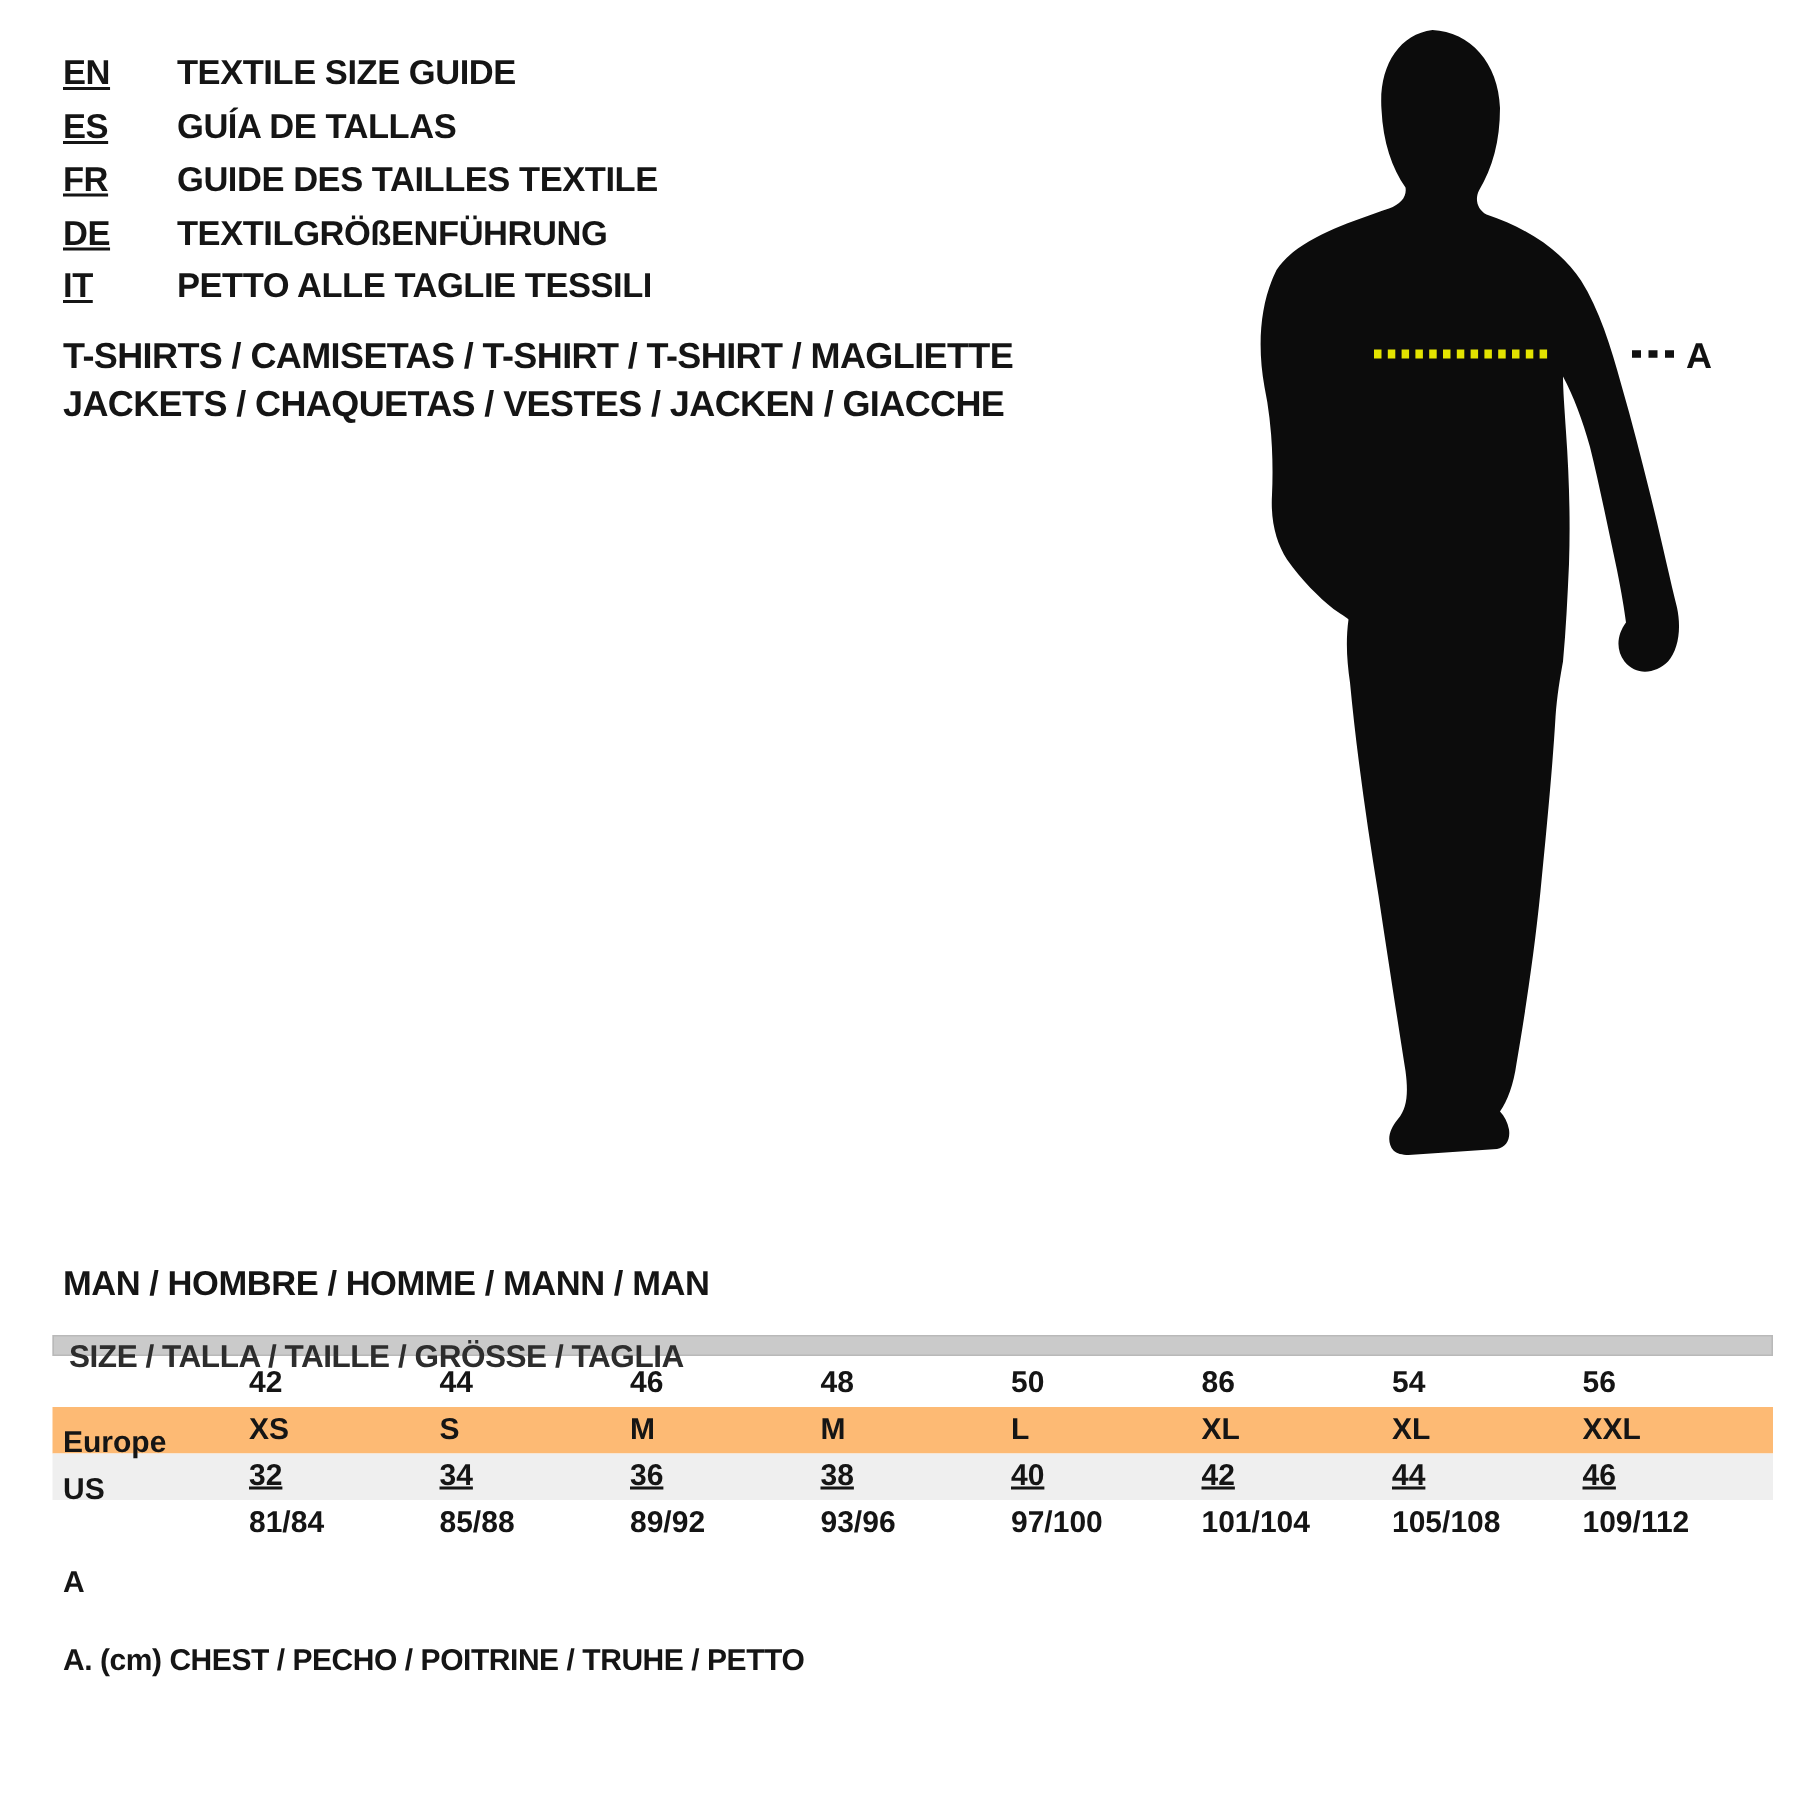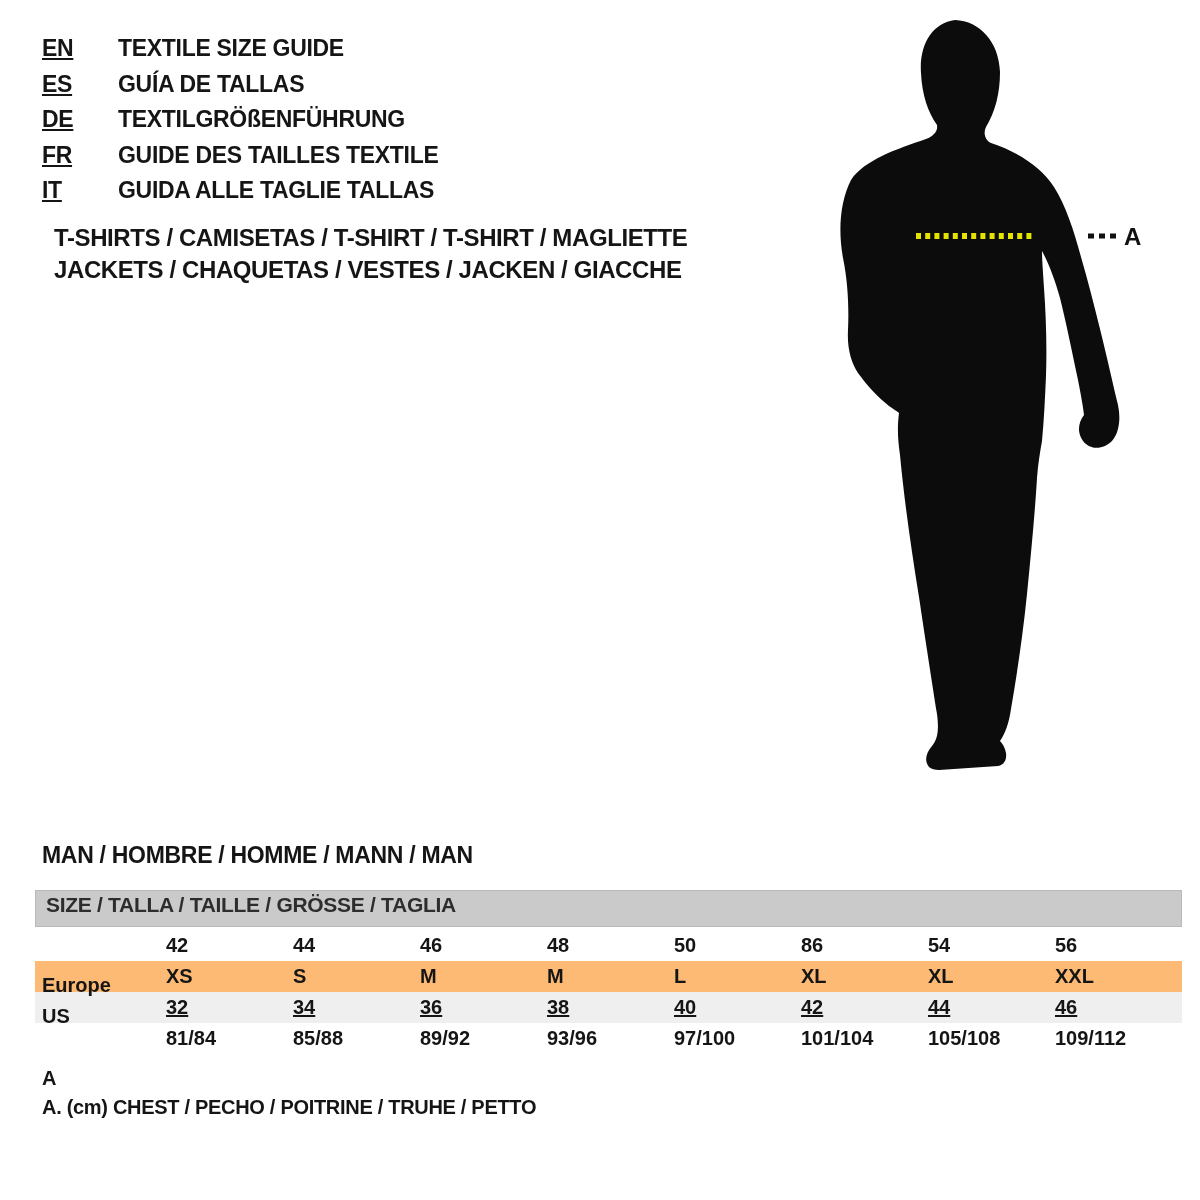--- a/index.html
+++ b/index.html
@@ -5,30 +5,30 @@
   html,body{margin:0;padding:0;background:#ffffff;}
   .page{
     position:relative;width:1200px;height:1200px;background:#ffffff;overflow:hidden;
     font-family:"Liberation Sans",sans-serif;color:#151515;font-weight:bold;
   }
   
   .lang-list{position:absolute;left:42px;top:31px;}
   .lang-row{display:flex;line-height:35.5px;font-size:23px;letter-spacing:-0.3px;}
   .lang-code{width:76px;flex:0 0 76px;text-decoration:underline;}
   
-  .categories{position:absolute;left:42px;top:222px;font-size:24px;line-height:32px;letter-spacing:-0.4px;margin-left:12px;}
+  .categories{position:absolute;left:42px;top:222px;font-size:24px;line-height:32px;letter-spacing:-0.4px;}
   
   .figure-svg{position:absolute;left:0;top:0;}
   .measure-label{font-family:"Liberation Sans",sans-serif;font-weight:bold;font-size:24px;fill:#111111;}
   
   .gender{position:absolute;left:42px;top:842px;font-size:23px;letter-spacing:-0.3px;}
   
   .size-table{position:absolute;left:35px;top:890px;width:1147px;font-size:20px;}
   .thead{
-    height:37px;line-height:28px;padding-left:10px;font-size:21px;letter-spacing:-0.3px;
+    height:14px;line-height:28px;padding-left:10px;font-size:21px;letter-spacing:-0.3px;
     border:1px solid #b9b9b9;box-sizing:border-box;color:#2d2d2d;background:#cacaca;
   }
   .trows{margin-top:3px;}
   .trow{display:grid;grid-template-columns:131px repeat(8,1fr);height:31px;line-height:31px;}
   .tcell{text-align:left;white-space:nowrap;}
   .tcell.label{text-align:left;padding-left:7px;margin-top:40px;}
   
   .footnote{position:absolute;left:42px;top:1096px;font-size:20px;letter-spacing:-0.3px;}
 </style>
 </head>
@@ -39,30 +39,30 @@
   <div class="lang-list">
       <div class="lang-row">
         <div class="lang-code">EN</div>
         <div>TEXTILE SIZE GUIDE</div>
       </div>
       <div class="lang-row">
         <div class="lang-code">ES</div>
         <div>GUÍA DE TALLAS</div>
       </div>
       <div class="lang-row">
+        <div class="lang-code">FR</div>
+        <div>GUIDE DES TAILLES TEXTILE</div>
+      </div>
+      <div class="lang-row">
         <div class="lang-code">DE</div>
         <div>TEXTILGRÖßENFÜHRUNG</div>
       </div>
       <div class="lang-row">
-        <div class="lang-code">FR</div>
-        <div>GUIDE DES TAILLES TEXTILE</div>
-      </div>
-      <div class="lang-row">
         <div class="lang-code">IT</div>
-        <div>GUIDA ALLE TAGLIE TALLAS</div>
+        <div>PETTO ALLE TAGLIE TESSILI</div>
       </div>
     </div>
 
   <div class="categories">
     <div>T-SHIRTS / CAMISETAS / T-SHIRT / T-SHIRT / MAGLIETTE</div>
     <div>JACKETS / CHAQUETAS / VESTES / JACKEN / GIACCHE</div>
   </div>
 
   <svg class="figure-svg" width="1200" height="1200" viewBox="0 0 1200 1200">
     <path d="M 955 20

